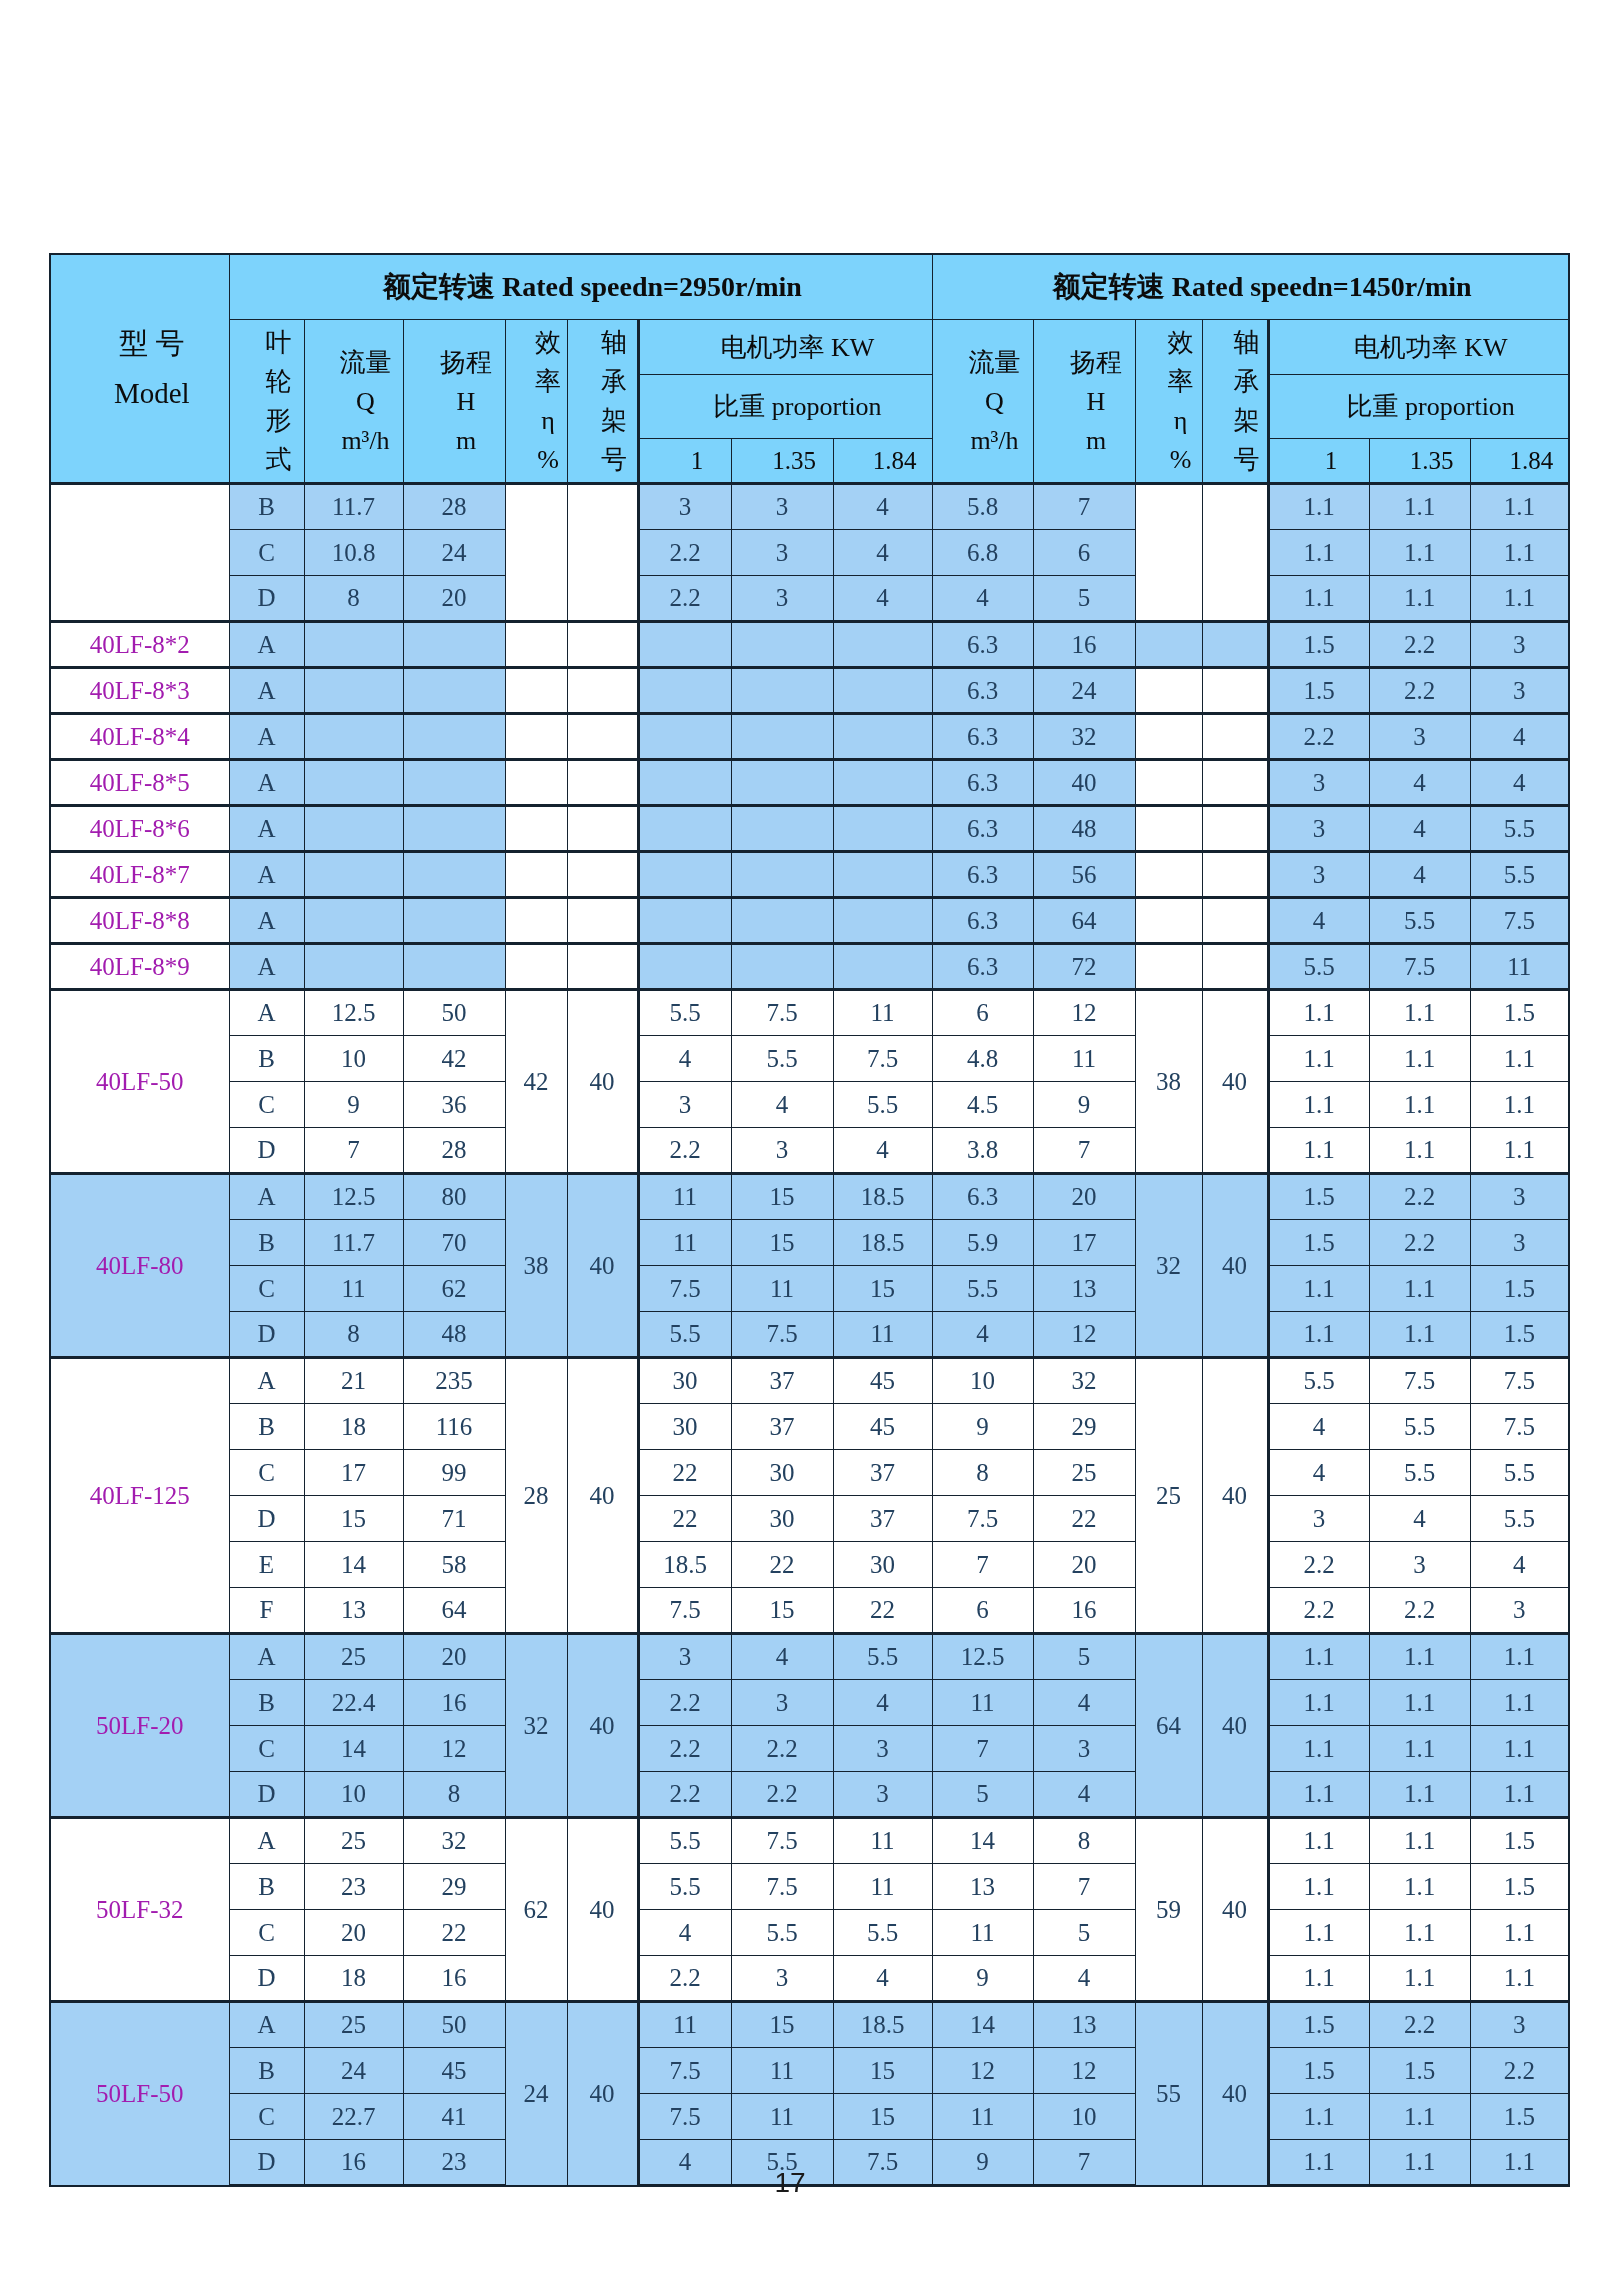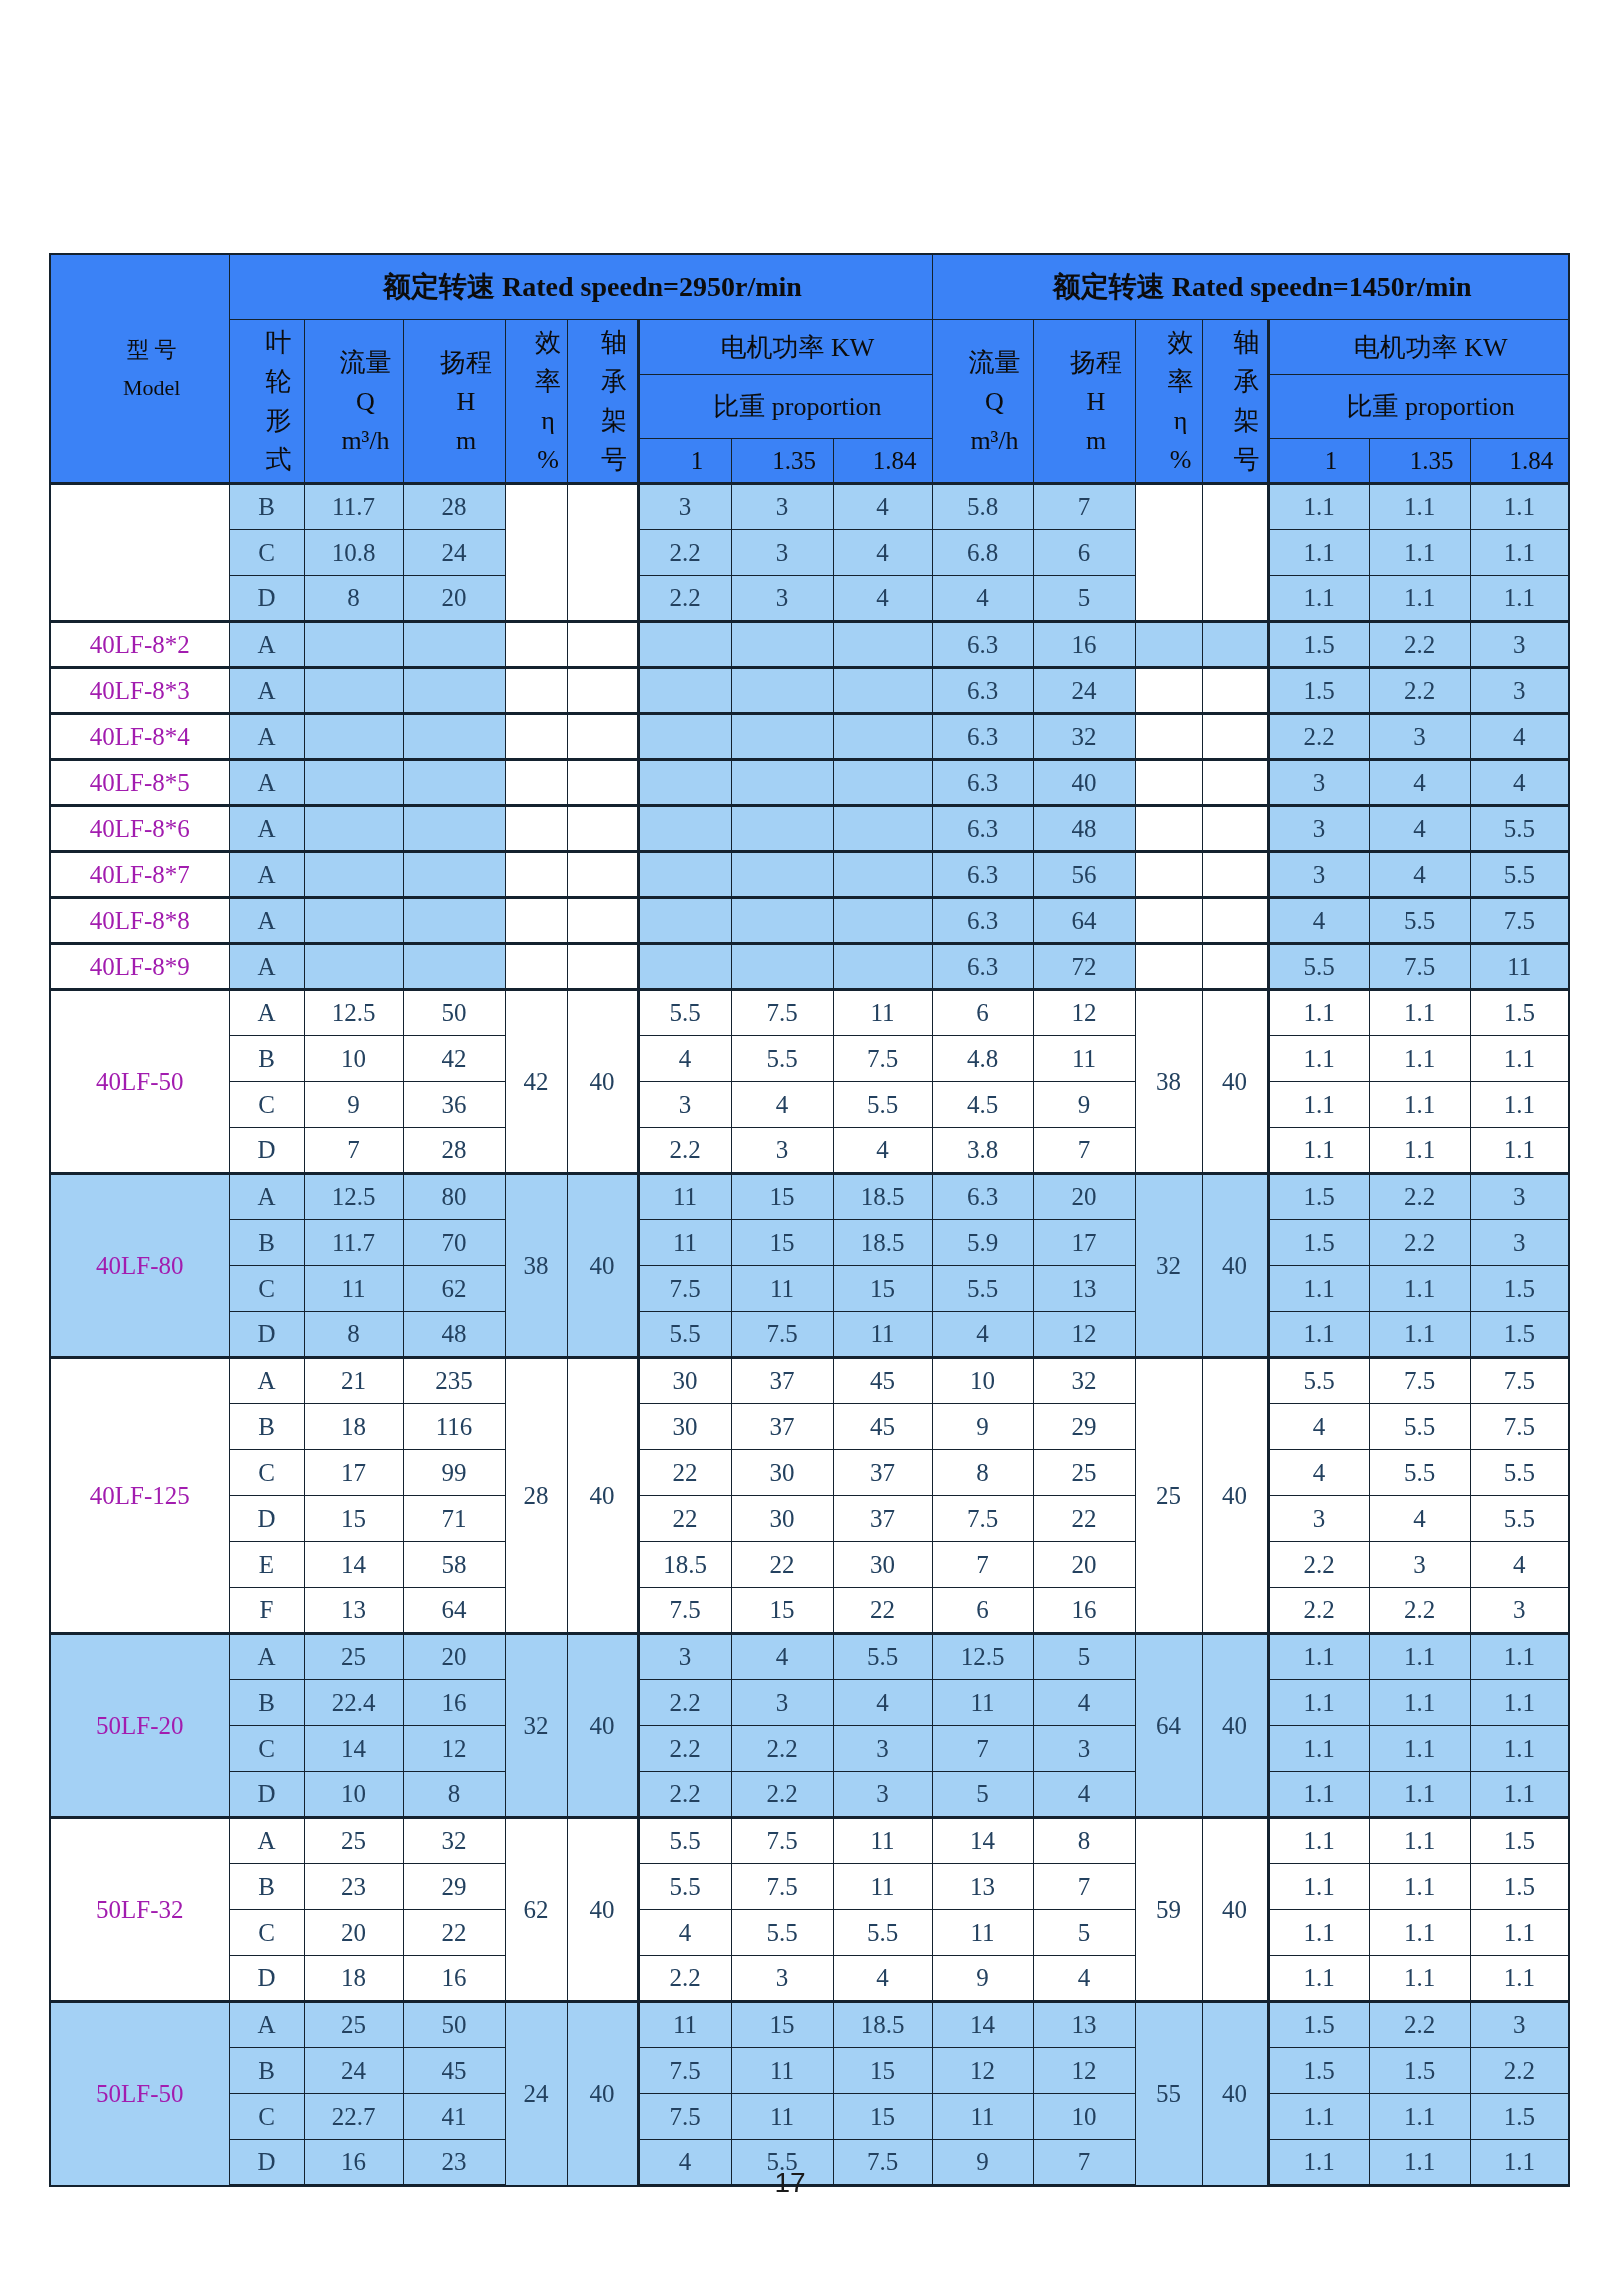--- a/index.html
+++ b/index.html
@@ -15,29 +15,29 @@
   }
   th, td {
     border:1.8px solid #14222f;
     padding:0; margin:0;
     text-align:center; vertical-align:middle;
     overflow:hidden;
   }
   thead th {
     font-weight:normal; color:#0c0c0c;
     font-size:26px; white-space:pre-line; line-height:1.5;
-    background:#3b82f6;
+    background:#7dd3fc;
     padding-left:24px;
   }
   th.speed { font-weight:bold; font-size:28px; white-space:nowrap; }
   tr.h1 th { height:64px; }
   tr.h2 th.motor { height:54px; }
   tr.h3 th.prop  { height:63px; }
   tr.h4 th.num   { height:43px; font-size:25px; }
-  th.model-h { font-size:22px; line-height:1.7; }
+  th.model-h { font-size:29px; line-height:1.7; }
   tbody tr { height:46px; }
   tbody td {
     font-size:25px; color:#23415f;
     white-space:nowrap;
   }
   td.model { color:#a21caf; }
   td.blue { background:#a4d1f5; }
   tr.sec-top > td { border-top:3.6px solid #14222f; }
   thead tr.h4 th { border-bottom:3.6px solid #14222f; }
   tbody tr:last-child td { border-bottom:3.6px solid #14222f; }

